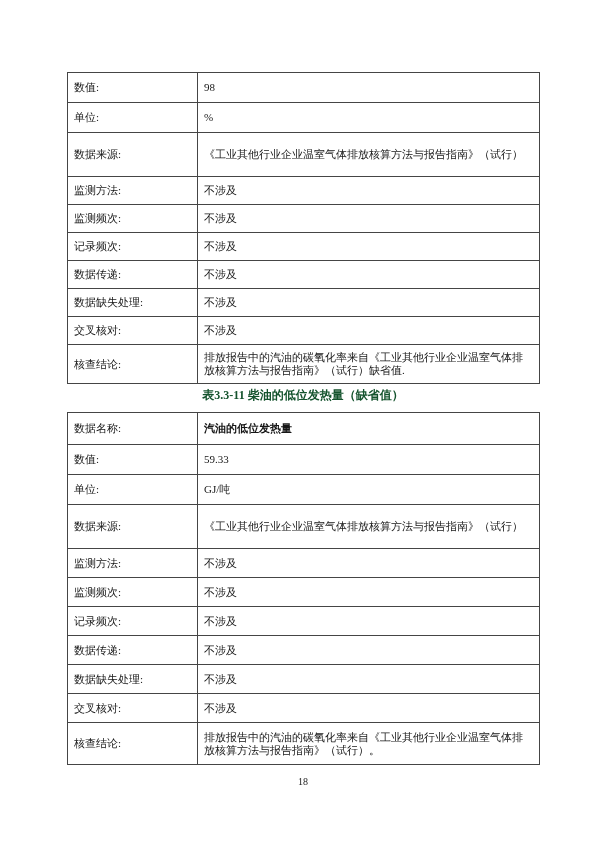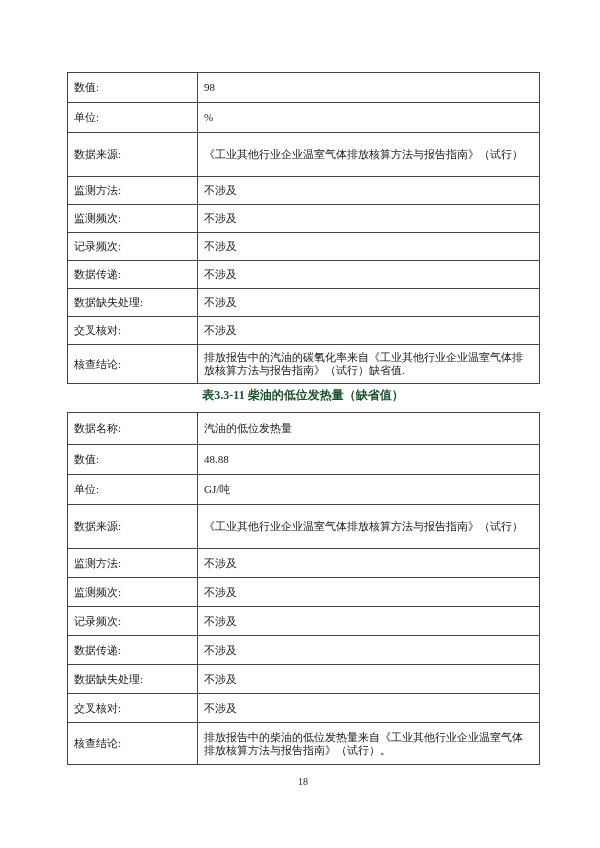--- a/index.html
+++ b/index.html
@@ -27,21 +27,21 @@
     overflow:hidden;
   }
   col.c1 { width:130px; }
   col.c2 { width:342px; }
   .t1 { margin-top:72px; }
   .t2 { margin-top:9px;border-radius:21px; }
   tr.h28 { height:28px; } tr.h29 { height:29px; } tr.h30 { height:30px; }
   tr.h32 { height:32px; } tr.h38 { height:38px; } tr.h42 { height:42px; }
   tr.h44 { height:44px; }
   td.concl { line-height:15px; }
-  td.v-bold { font-weight:normal; }
+  td.v-bold { font-weight:bold; }
   .caption {
     width:472px;
     margin:4px 0 0 67px;
     text-align:center;
     font-weight:bold;
     font-size:12px;
     line-height:15px;
     color:#14532d;
   }
   .pagenum {
@@ -113,21 +113,21 @@
         <col class="c1">
         <col class="c2">
       </colgroup>
     <tbody>
       <tr class="h32">
         <td>数据名称:</td>
         <td class="v-bold">汽油的低位发热量</td>
       </tr>
       <tr class="h30">
         <td>数值:</td>
-        <td>48.88</td>
+        <td>59.33</td>
       </tr>
       <tr class="h30">
         <td>单位:</td>
         <td>GJ/吨</td>
       </tr>
       <tr class="h44">
         <td>数据来源:</td>
         <td>《工业其他行业企业温室气体排放核算方法与报告指南》（试行）</td>
       </tr>
       <tr class="h29">
@@ -149,21 +149,21 @@
       <tr class="h29">
         <td>数据缺失处理:</td>
         <td>不涉及</td>
       </tr>
       <tr class="h29">
         <td>交叉核对:</td>
         <td>不涉及</td>
       </tr>
       <tr class="h42">
         <td>核查结论:</td>
-        <td class="concl">排放报告中的柴油的低位发热量来自《工业其他行业企业温室气体排放核算方法与报告指南》（试行）。</td>
+        <td class="concl">排放报告中的汽油的碳氧化率来自《工业其他行业企业温室气体排放核算方法与报告指南》（试行）。</td>
       </tr>
     </tbody>
   </table>
 
 
   <div class="pagenum">18</div>
 
 </div>
 
 </body></html>

